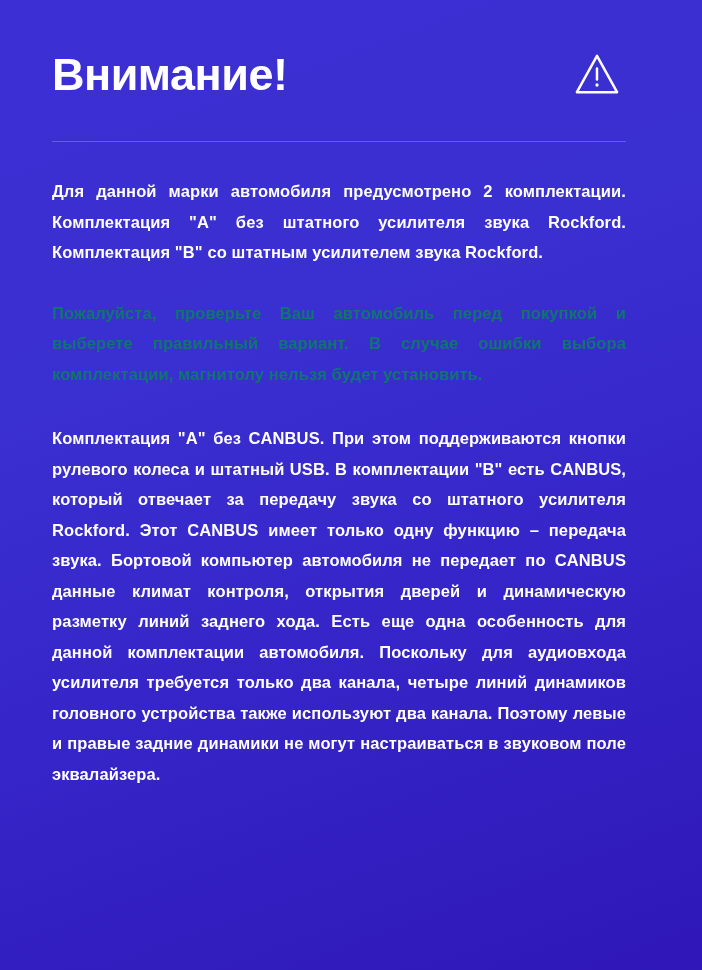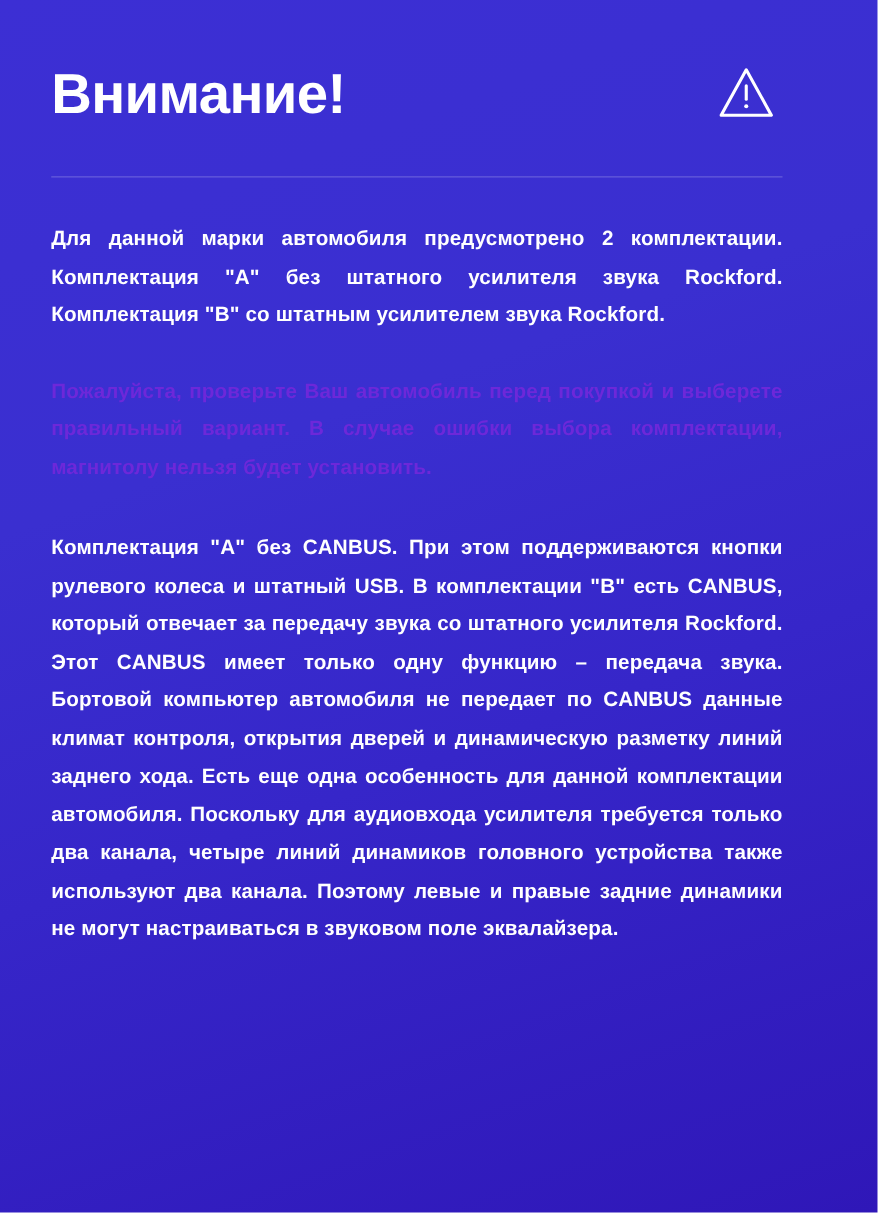--- a/index.html
+++ b/index.html
@@ -12,21 +12,21 @@
     overflow: hidden;
     background: linear-gradient(160deg, #3c2fd4 0%, #3a2fd0 35%, #3626c9 60%, #2f17b8 100%);
     font-family: "Liberation Sans", sans-serif;
     color: #ffffff;
     position: relative;
   }
   .page {
     box-sizing: border-box;
     width: 670px;
     height: 970px;
-    padding: 46px 44px 0 41px;
+    padding: 46px 44px 0 52px;
     position: relative;
   }
   .header {
     display: flex;
     align-items: flex-start;
     justify-content: space-between;
   }
   .title {
     font-size: 45px;
     font-weight: bold;
@@ -59,21 +59,21 @@
     line-height: 1.85;
     text-align: justify;
     text-justify: inter-word;
     color: #ffffff;
     letter-spacing: 0.1px;
   }
   p.para:last-child {
     margin-bottom: 0;
   }
   p.accent {
-    color: #6d28d9;
+    color: #0f766e;
   }
   p.accent-note {
     margin-bottom: 34px;
   }
 </style>
 </head>
 <body>
 
 <div class="page">
 

